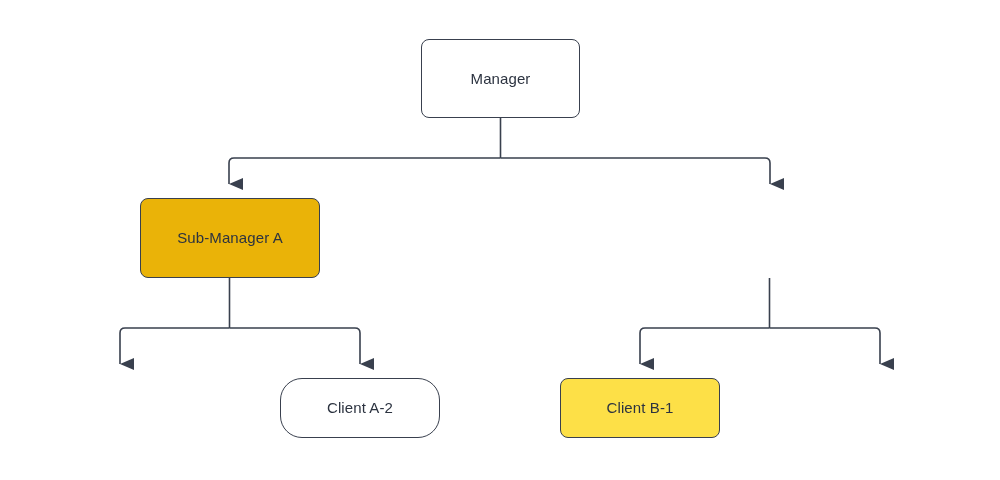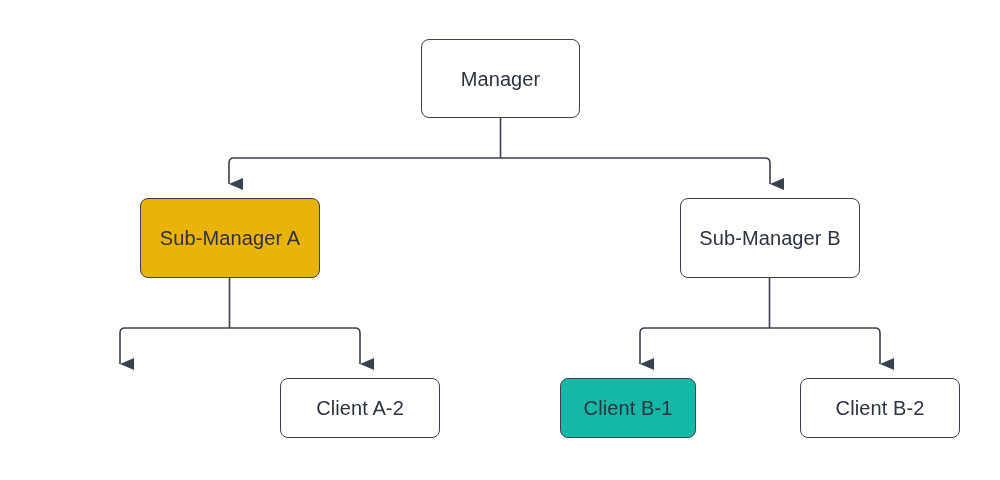--- a/index.html
+++ b/index.html
@@ -34,21 +34,21 @@
     border: 1.6px solid #39404e;
     border-radius: 8px;
     display: flex;
     align-items: center;
     justify-content: center;
     text-align: center;
   }
   .node-label {
     color: #2c3340;
     font-family: "Liberation Sans", sans-serif;
-    font-size: 20px;
+    font-size: 15px;
     font-weight: 400;
     line-height: 1.2;
     letter-spacing: 0.1px;
     white-space: nowrap;
   }
 </style>
 </head>
 <body>
 
 <div id="diagram-canvas" style="background: rgb(255, 255, 255);">
@@ -83,30 +83,24 @@
   </svg>
 
   <div class="node-box" id="node-manager" style="left: 421px; top: 39px; width: 159px; height: 79px; border-color: rgb(57, 64, 78); background: rgb(255, 255, 255);">
     <span class="node-label" style="color: rgb(44, 51, 64);">Manager</span>
   </div>
 
   <div class="node-box" id="node-sub-manager-a" style="left: 140px; top: 198px; width: 180px; height: 80px; border-color: rgb(57, 64, 78); background: #eab308;">
     <span class="node-label" style="color: rgb(44, 51, 64);">Sub-Manager A</span>
   </div>
 
-  <div class="node-box" id="node-sub-manager-b" style="left: 680px; top: 198px; width: 180px; height: 80px; border-color: rgb(57, 64, 78); background: rgb(255, 255, 255);">
-    <span class="node-label" style="color: rgb(44, 51, 64);">Sub-Manager B</span>
-  </div>
 
 
-  <div class="node-box" id="node-client-a-2" style="left: 280px; top: 378px; width: 160px; height: 60px; border-color: rgb(57, 64, 78); background: rgb(255, 255, 255);">
+  <div class="node-box" id="node-client-a-2" style="left: 280px; top: 378px; width: 160px; height: 60px; border-color: rgb(57, 64, 78); background: rgb(255, 255, 255); border-radius: 22px;">
     <span class="node-label" style="color: rgb(44, 51, 64);">Client A-2</span>
   </div>
 
-  <div class="node-box" id="node-client-b-1" style="left: 560px; top: 378px; width: 136px; height: 60px; border-color: rgb(57, 64, 78); background: #14b8a6;">
+  <div class="node-box" id="node-client-b-1" style="left: 560px; top: 378px; width: 160px; height: 60px; border-color: rgb(57, 64, 78); background: #fde047;">
     <span class="node-label" style="color: rgb(44, 51, 64);">Client B-1</span>
   </div>
 
-  <div class="node-box" id="node-client-b-2" style="left: 800px; top: 378px; width: 160px; height: 60px; border-color: rgb(57, 64, 78); background: rgb(255, 255, 255);">
-    <span class="node-label" style="color: rgb(44, 51, 64);">Client B-2</span>
-  </div>
 
 </div>
 
 </body></html>

